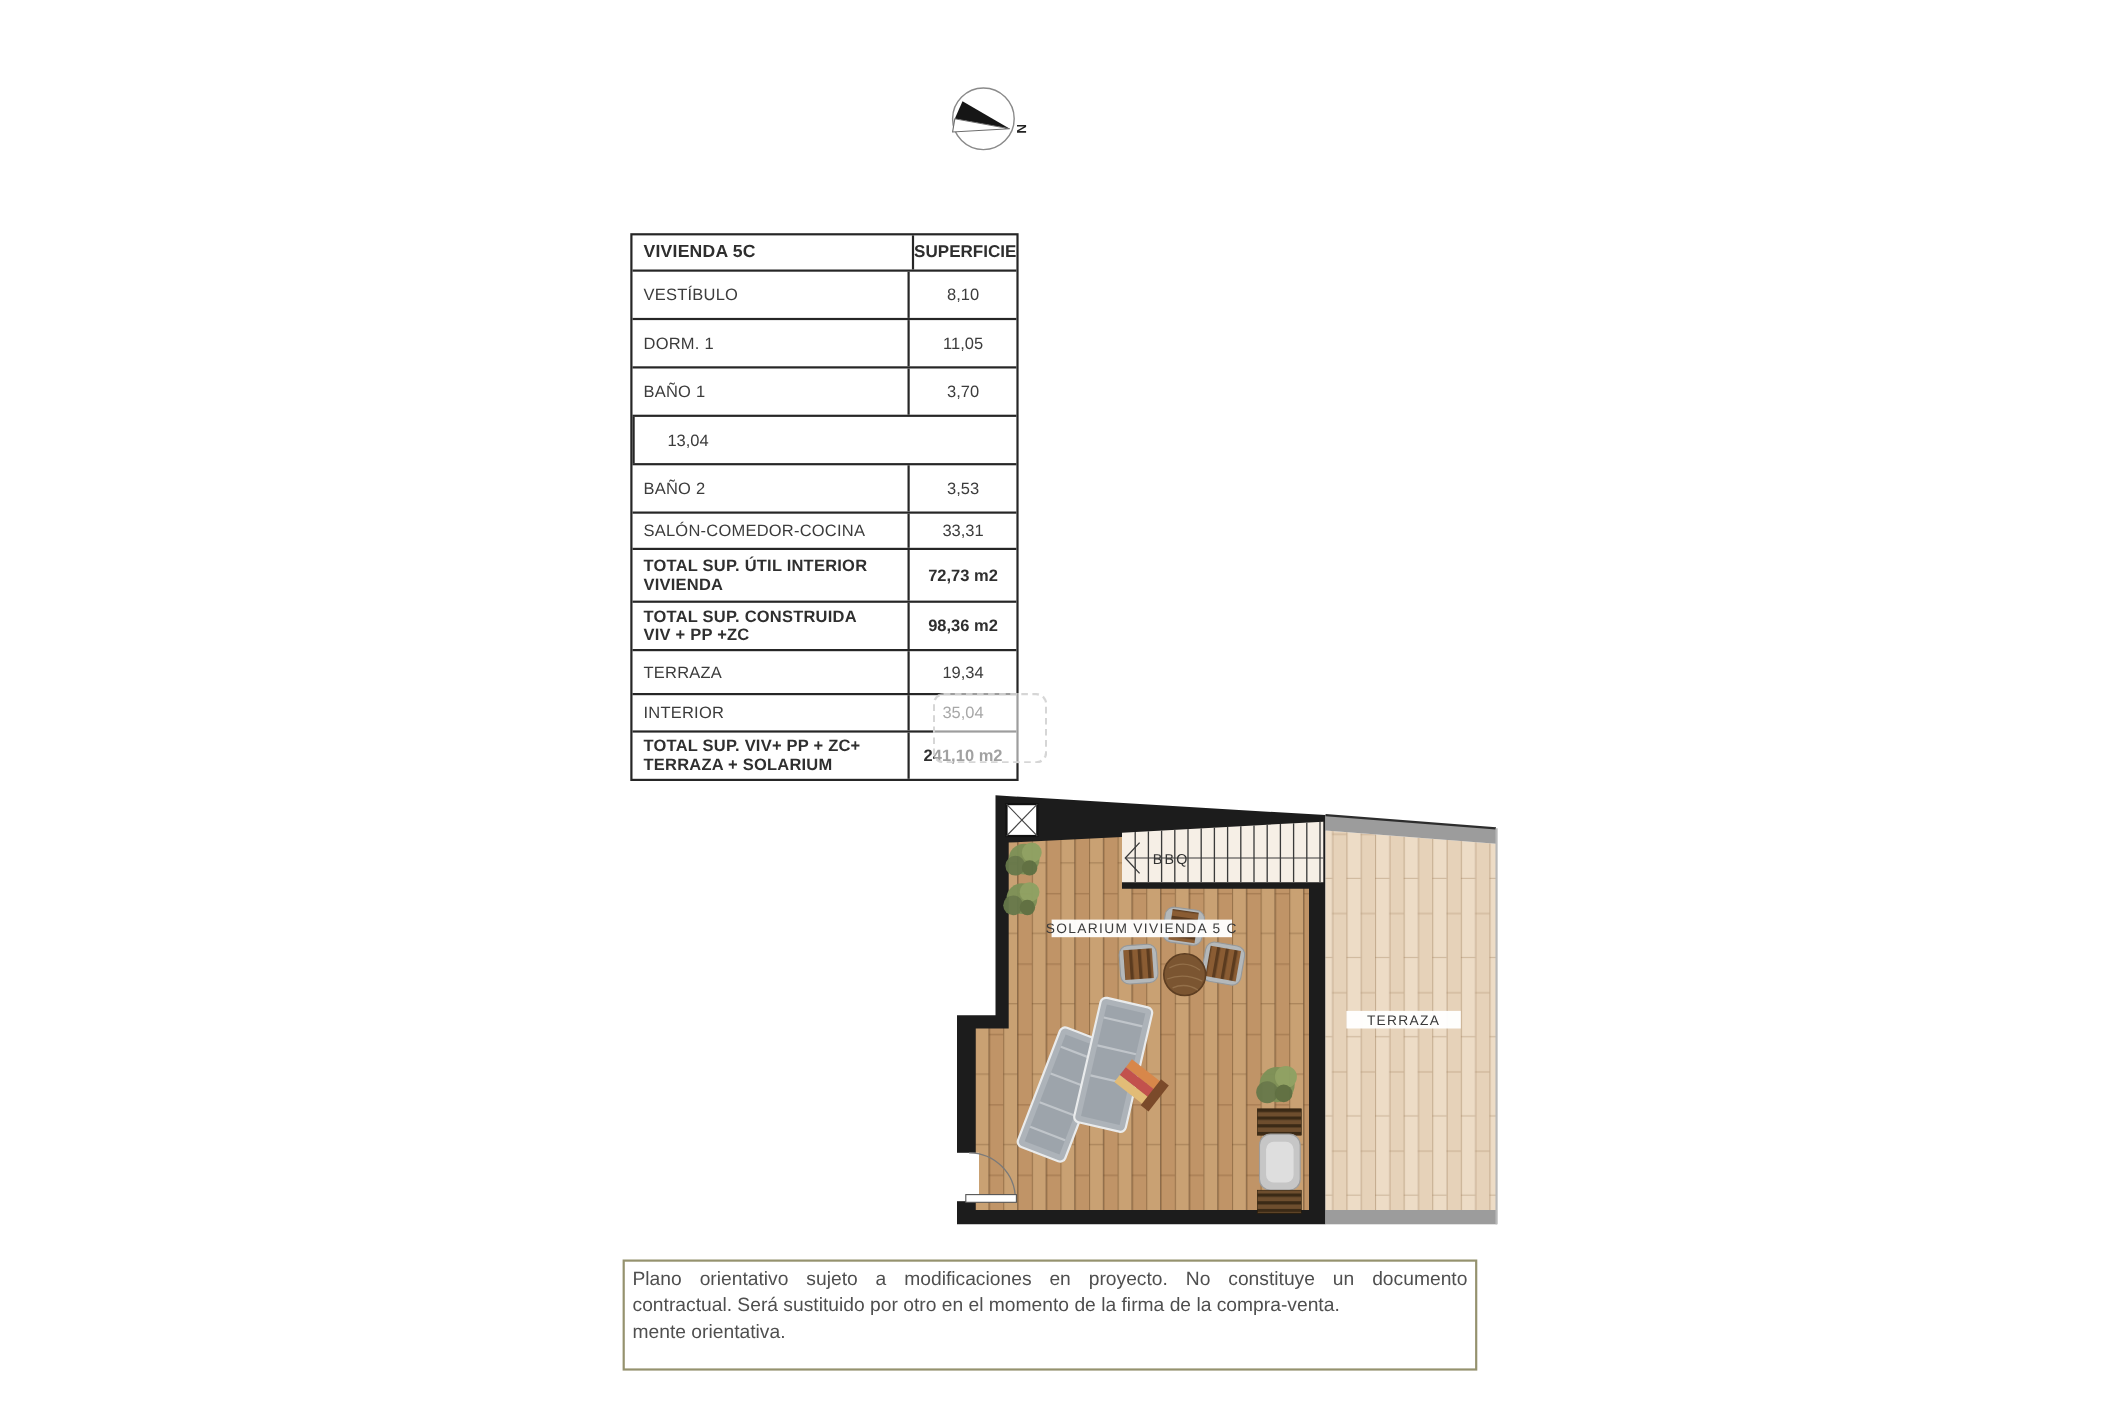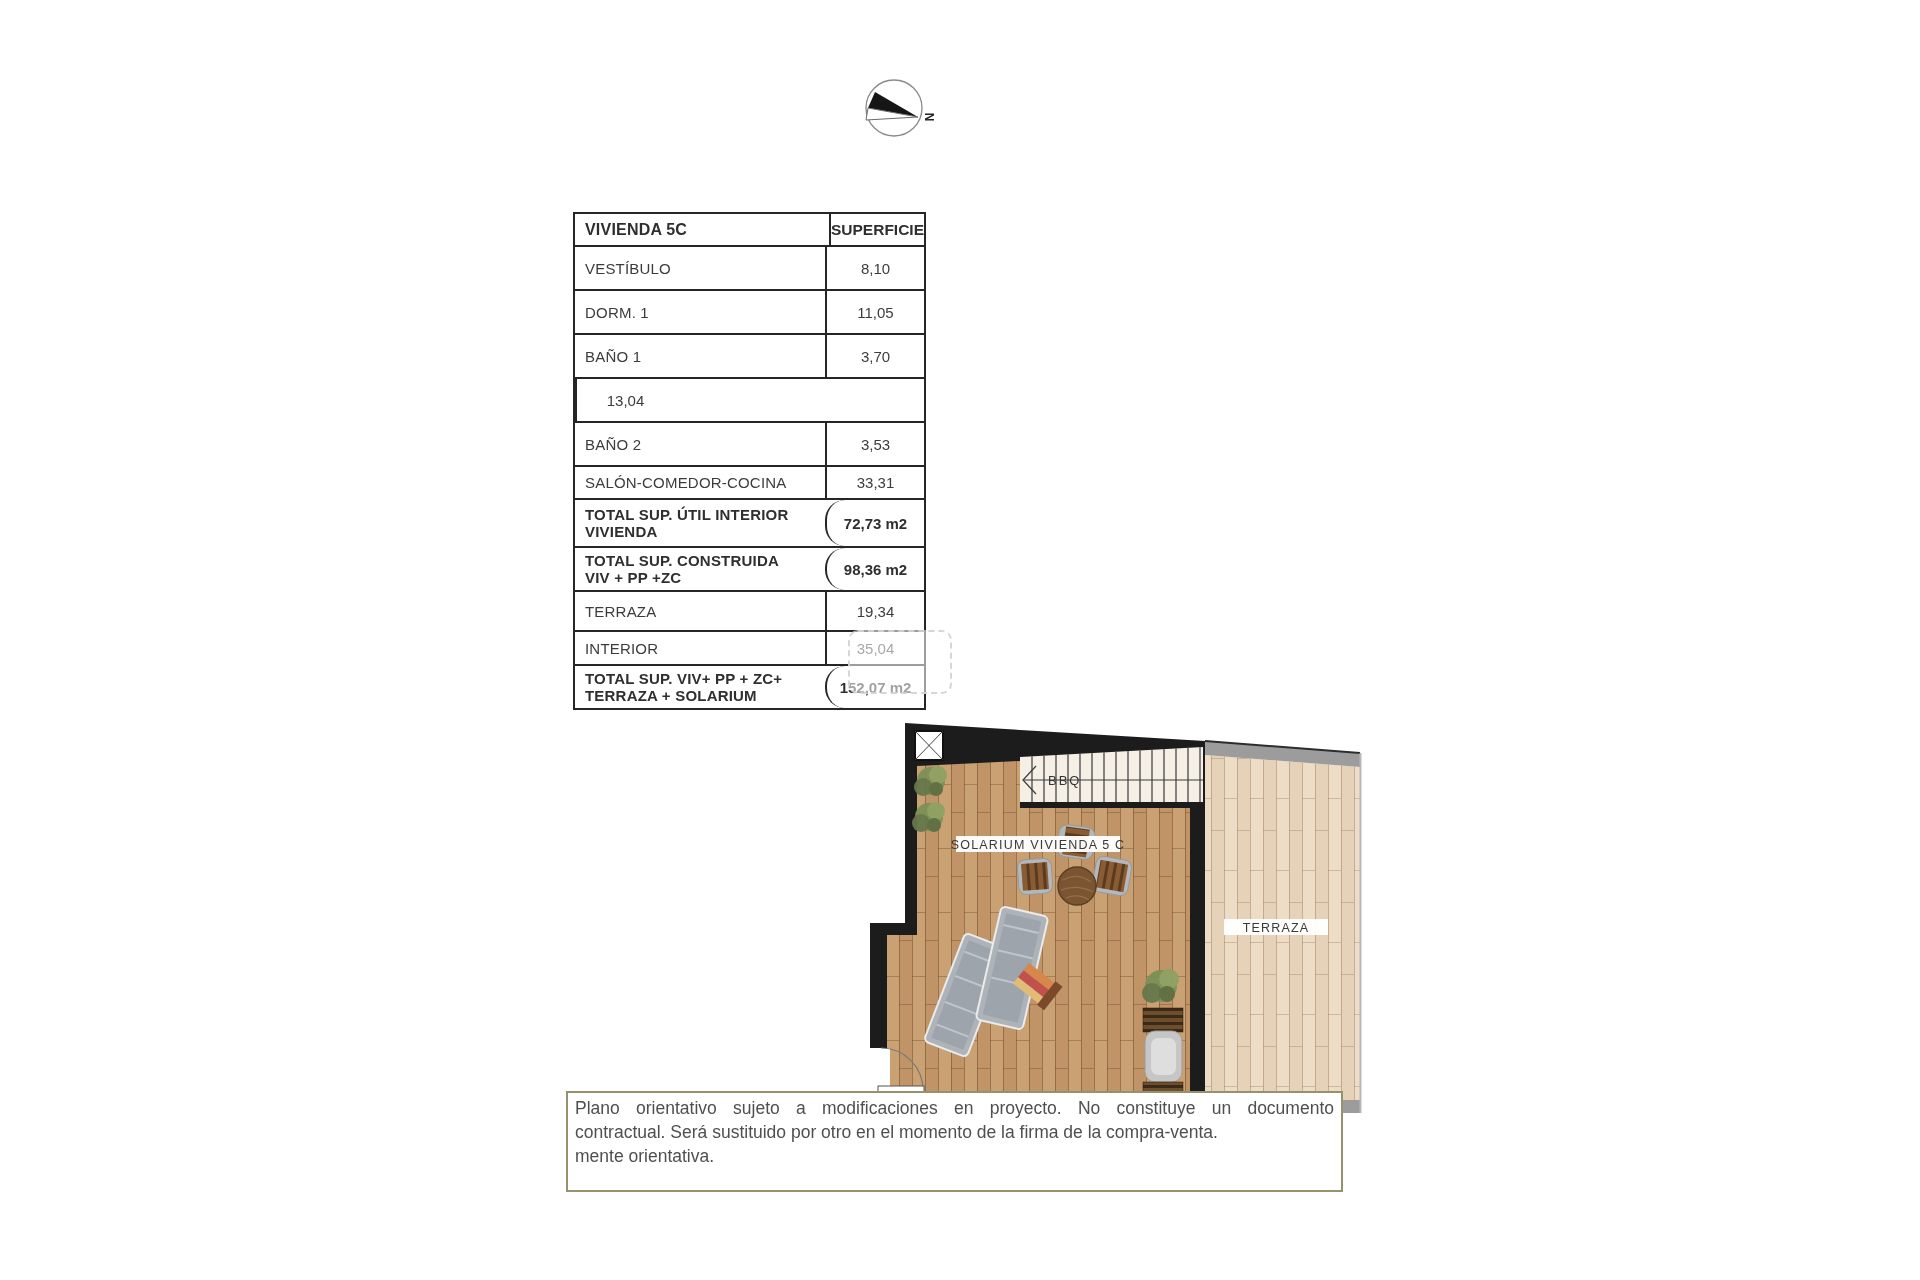--- a/index.html
+++ b/index.html
@@ -9,29 +9,29 @@
   
   .ptable{position:absolute;left:573px;top:212px;width:349px;border:2px solid #262626;background:#fff;}
   .trow{display:flex;border-top:2px solid #262626;}
   .trow:first-child{border-top:none;}
   .tlabel{width:240px;display:flex;flex-direction:column;justify-content:center;
           padding-left:10px;font-size:15px;letter-spacing:.2px;line-height:17px;}
   .tvalue{width:97px;border-left:2px solid #262626;display:flex;align-items:center;
           justify-content:center;font-size:15px;}
   .thead .tlabel{font-size:16px;font-weight:bold;color:#2e2e2e;}
   .thead .tvalue{font-size:15.5px;font-weight:bold;color:#2e2e2e;margin-left:19px;}
-  .bold .tlabel,.bold .tvalue{font-weight:bold;color:#2f2f2f;border-radius:20px;}
+  .bold .tlabel,.bold .tvalue{font-weight:bold;color:#2f2f2f;}
 
   
   .wblob{position:absolute;left:848px;top:630px;width:100px;height:60px;
          background:rgba(255,255,255,.55);border:2px dashed rgba(210,210,210,.9);
          border-radius:10px;}
 
   
-  .disclaimer{position:absolute;left:566px;top:1091px;width:777px;height:101px;
+  .disclaimer{position:absolute;left:566px;top:1145px;width:777px;height:101px;
               border:2px solid #95926e;background:#fff;box-sizing:border-box;
               padding:3px 7px;font-size:17.5px;line-height:24px;color:#4f4f4f;}
   .dline{white-space:nowrap;overflow:hidden;}
   .just{white-space:normal;text-align:justify;text-align-last:justify;}
 
   .abs{position:absolute;}
   svg text{font-family:"Liberation Sans",sans-serif;}
 </style>
 </head>
 <body>
@@ -107,21 +107,21 @@
       <div class="tlabel">
           <span>INTERIOR</span>
         </div>
       <div class="tvalue">35,04</div>
     </div>
     <div class="trow bold" style="height:42px">
       <div class="tlabel">
           <span>TOTAL SUP. VIV+ PP + ZC+</span>
           <span>TERRAZA + SOLARIUM</span>
         </div>
-      <div class="tvalue">152,07 m2</div>
+      <div class="tvalue">241,10 m2</div>
     </div>
   </div>
 
   <div class="wblob"></div>
 
   <svg class="abs" style="left:860px;top:700px" width="510" height="425" viewBox="0 0 510 425">
     <defs>
       <pattern id="pSol" width="26" height="64" patternUnits="userSpaceOnUse">
         <rect width="13" height="64" fill="#c9a173"></rect>
         <rect x="13" width="13" height="64" fill="#c09467"></rect>

